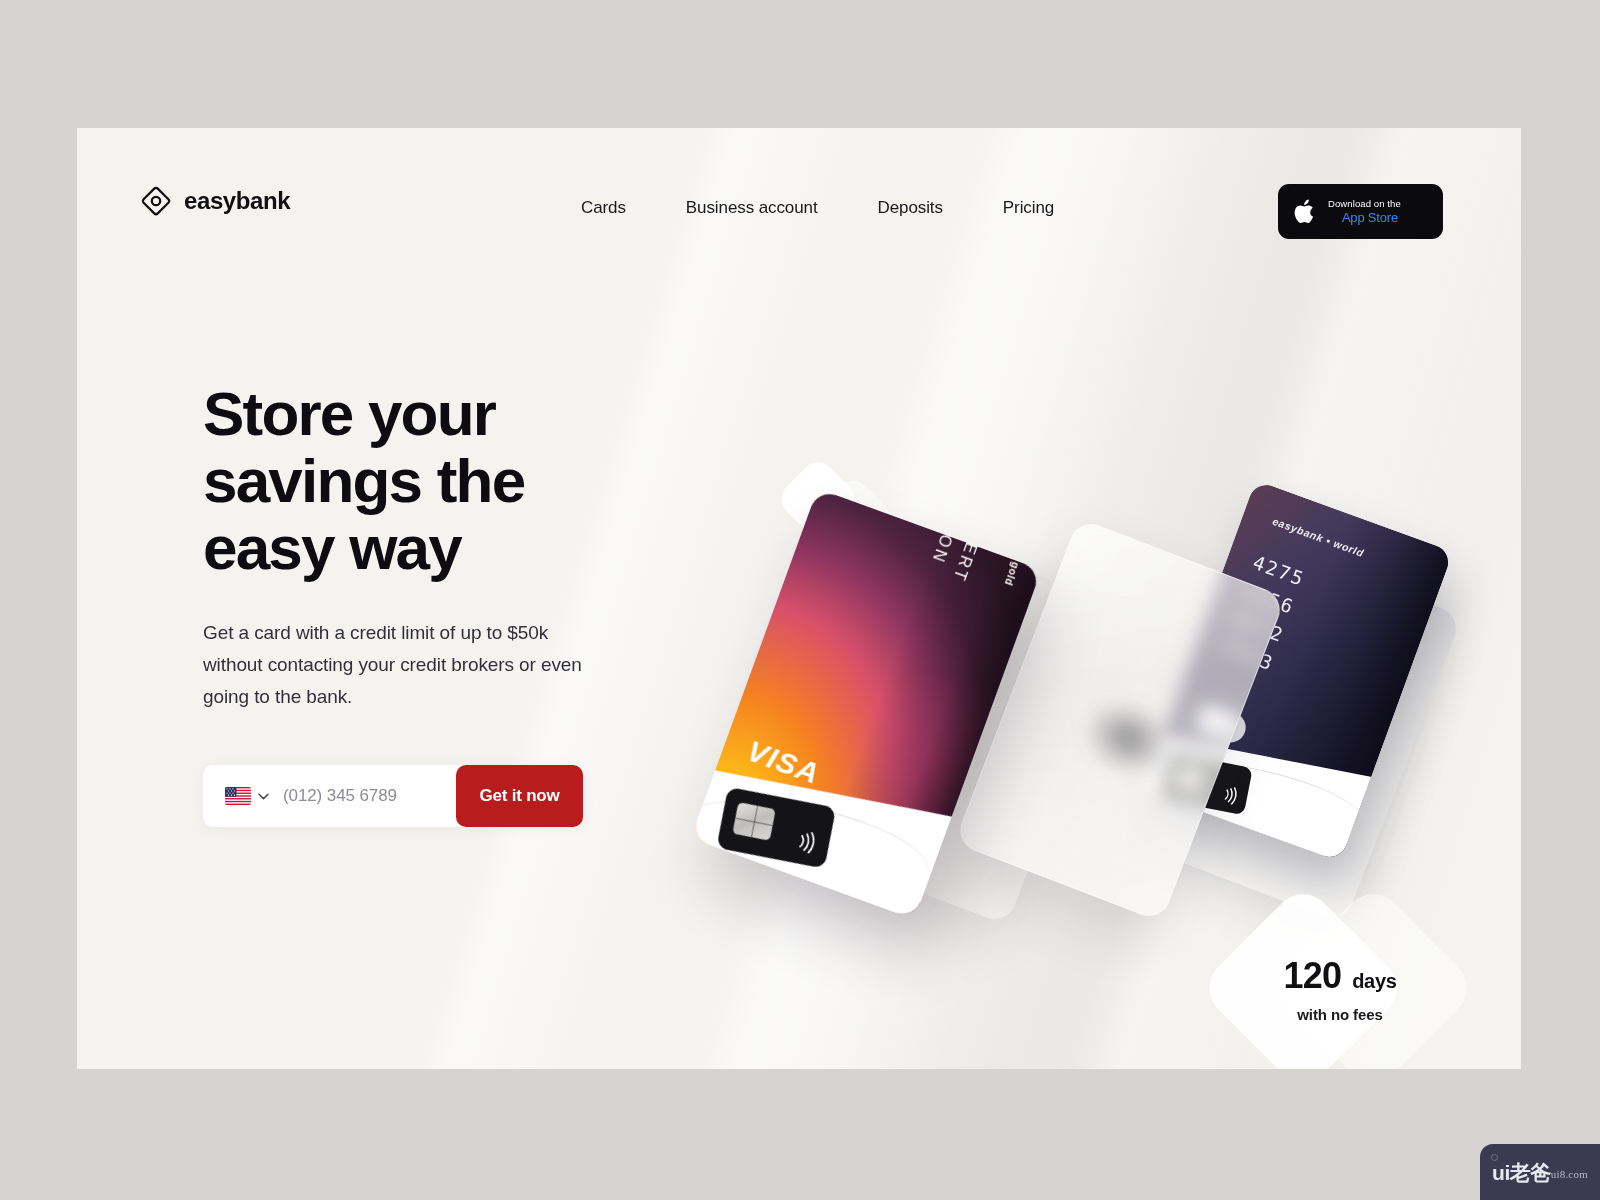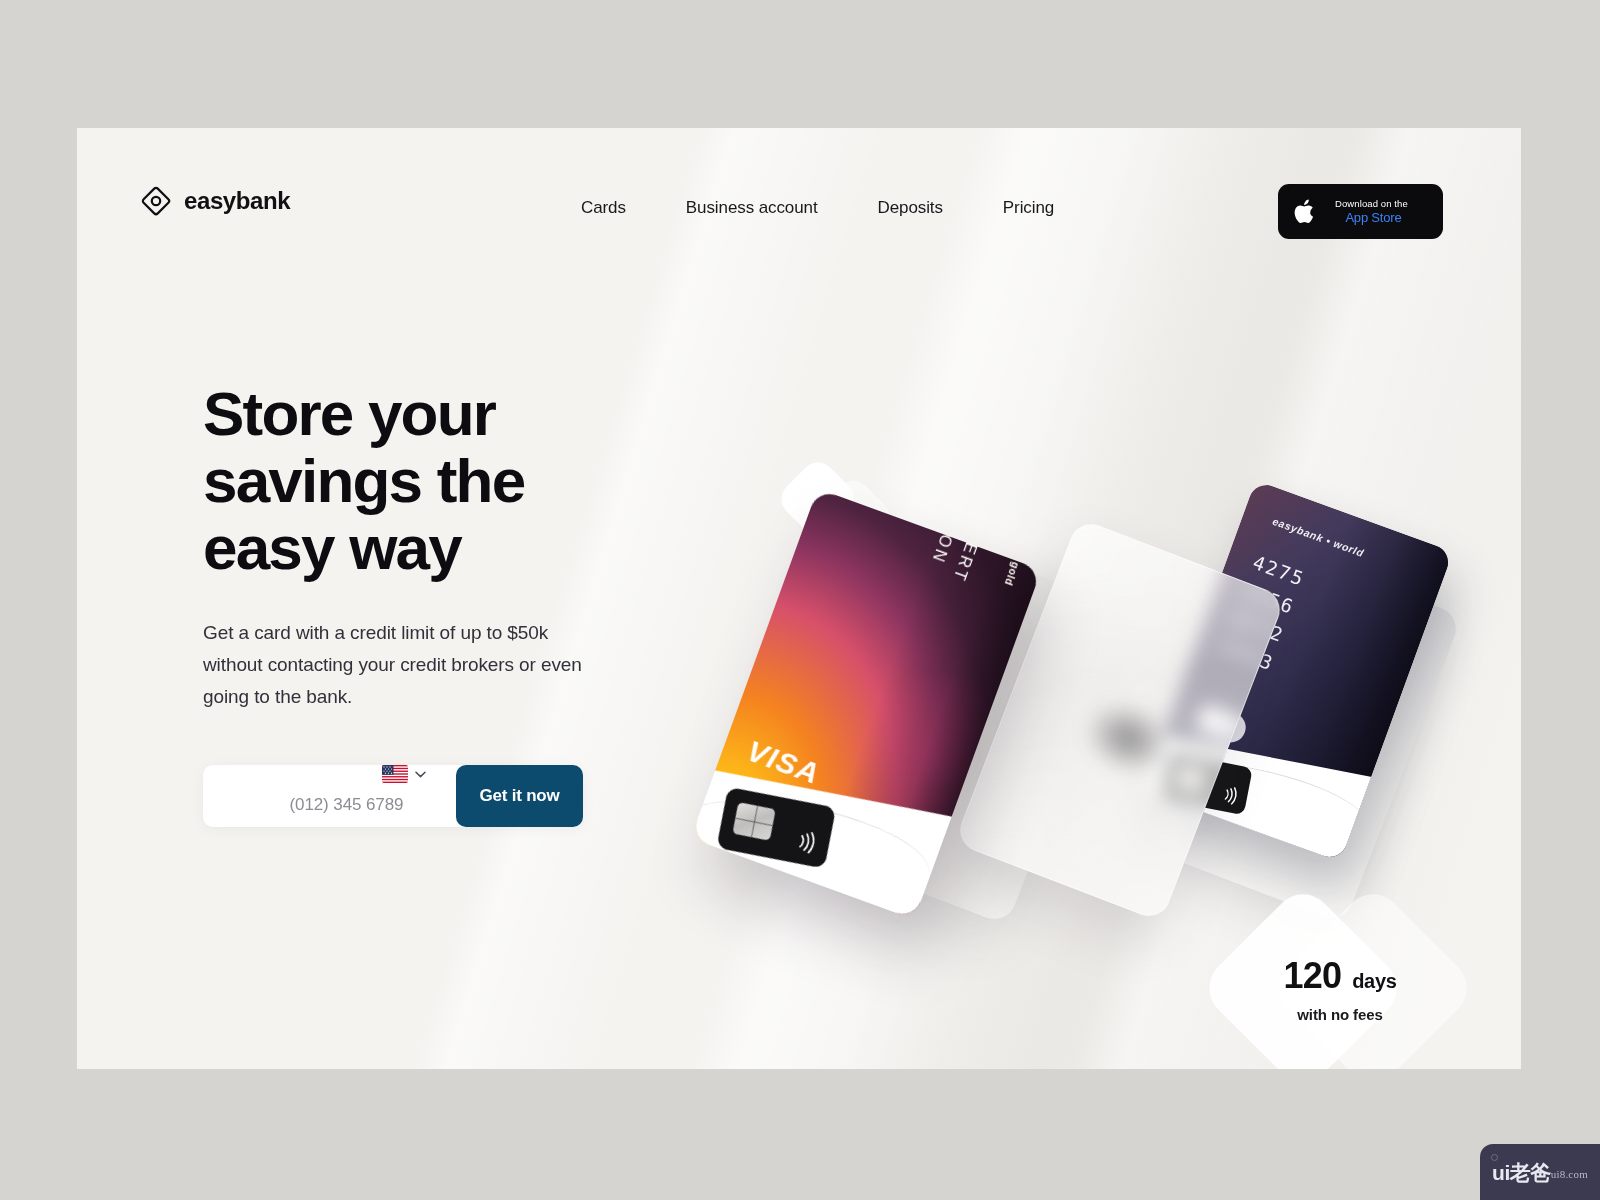--- a/index.html
+++ b/index.html
@@ -124,21 +124,20 @@
     cursor: pointer;
     border: none;
   }
   .apple-glyph { width: 24px; height: 29px; flex: none; display:block; }
   .appstore-text { display: flex; flex-direction: column; line-height: 1; }
   .appstore-small {
     color: #fff;
     font-size: 9.5px;
     letter-spacing: .1px;
     margin-bottom: 3px;
-    margin-left: 7px;
   }
   .appstore-big {
     color: #3b82f6;
     font-size: 13px;
     letter-spacing: -0.2px;
     margin-left: 11px;
   }
 
   
   .hero-copy {
@@ -168,21 +167,20 @@
   .lead-form {
     margin-top: 52px;
     position: relative;
     width: 380px;
     height: 62px;
     background: #ffffff;
     border-radius: 10px;
     display: flex;
     align-items: center;
     box-shadow: 0 2px 14px rgba(30,28,40,0.05);
-    flex-direction: column;
   }
   .country-select {
     display: flex;
     align-items: center;
     gap: 7px;
     padding-left: 22px;
     cursor: pointer;
     background: none;
     border: none;
   }
@@ -208,21 +206,21 @@
     letter-spacing: -0.1px;
   }
   .phone-input::placeholder { color: #8d8c95; }
 
   .cta-btn {
     position: absolute;
     right: 0; top: 0;
     width: 127px;
     height: 62px;
     border-radius: 10px;
-    background: #0c4a6e;
+    background: #b91c1c;
     border: none;
     color: #fff;
     font-family: "Liberation Sans", sans-serif;
     font-size: 17px;
     font-weight: 700;
     letter-spacing: -0.2px;
     cursor: pointer;
   }
 
   

